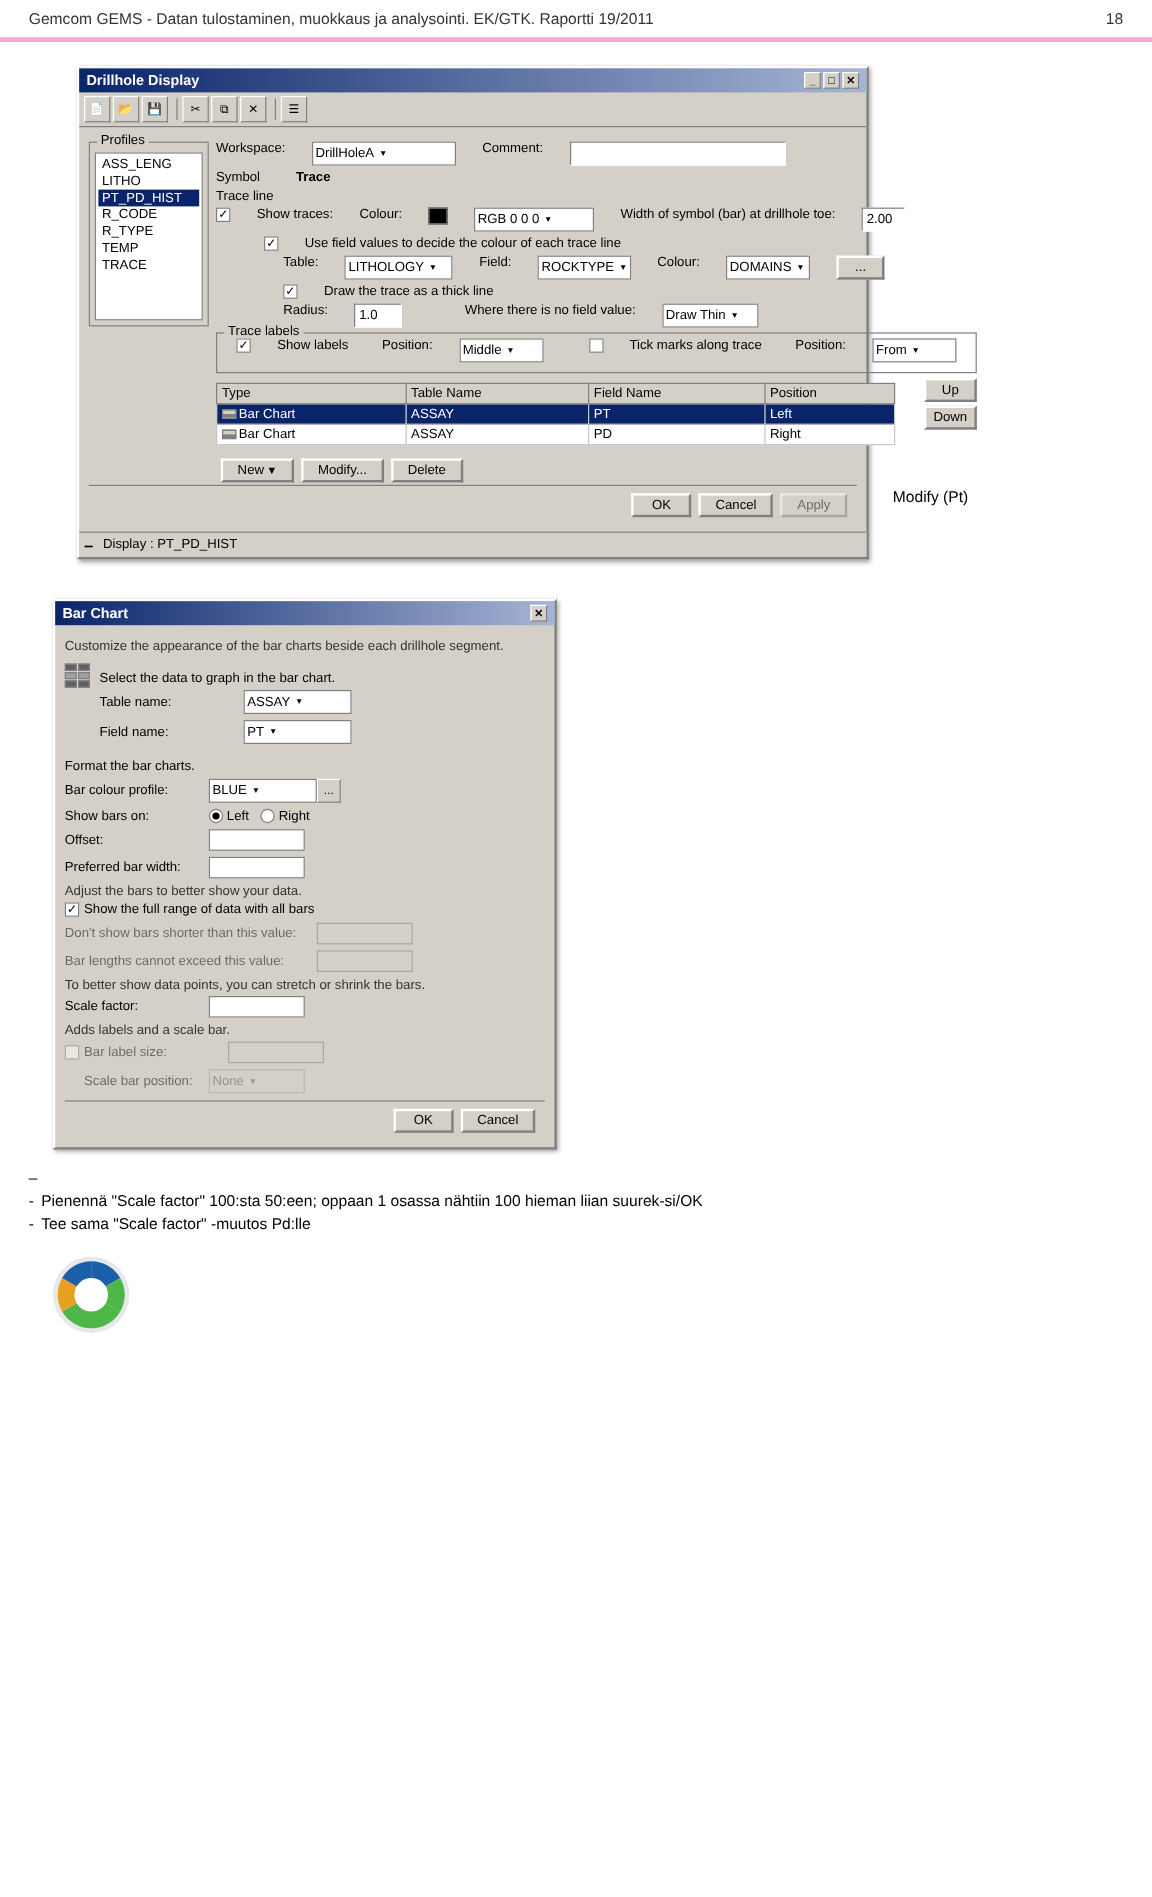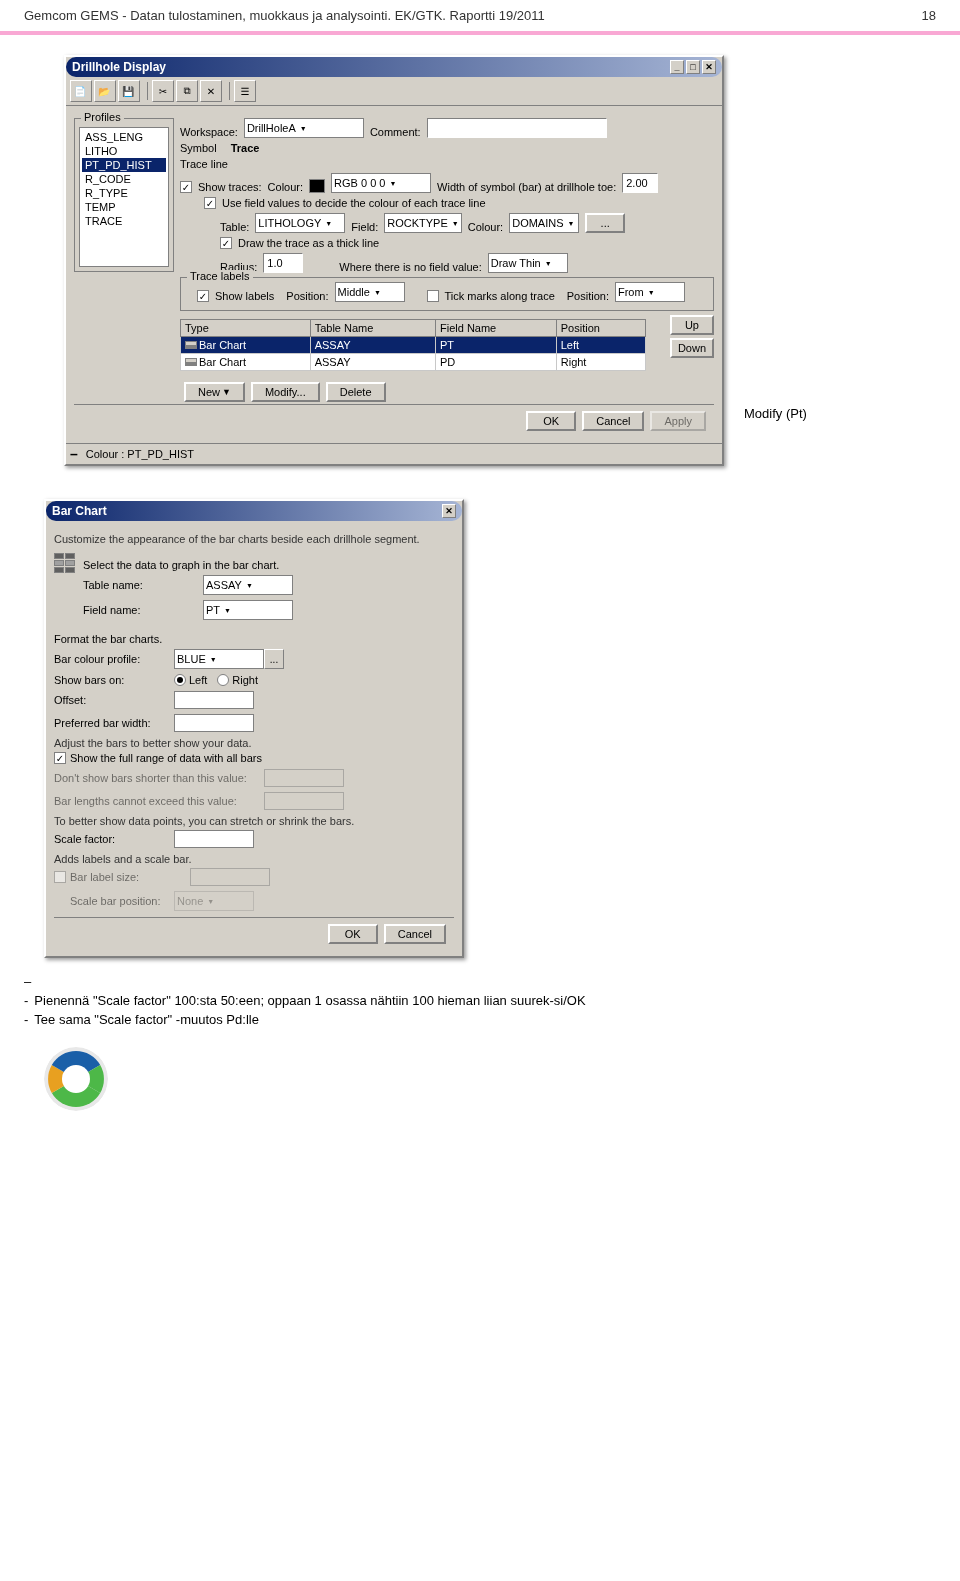--- a/index.html
+++ b/index.html
@@ -43,21 +43,20 @@
     .dialog-title-bar {
       background: linear-gradient(to right, #0a246a, #a6b5d5);
       color: white;
       font-size: 12px;
       font-weight: bold;
       padding: 3px 6px;
       display: flex;
       justify-content: space-between;
       align-items: center;
       height: 20px;
-      border-radius: 10px;
     }
 
     .title-bar-buttons {
       display: flex;
       gap: 2px;
     }
 
     .title-bar-btn {
       width: 14px;
       height: 14px;
@@ -150,22 +149,22 @@
       color: white;
     }
 
     
     .settings-panel {
       flex: 1;
     }
 
     .settings-row {
       display: flex;
-      align-items: flex-end;
-      gap: 6px;
+      align-items: flex-start;
+      gap: 22px;
       margin-bottom: 4px;
       font-size: 11px;
     }
 
     .settings-label {
       font-size: 11px;
       white-space: nowrap;
     }
 
     .win-input {
@@ -699,21 +698,21 @@
 
       <div class="bottom-buttons">
         <div class="win-button">OK</div>
         <div class="win-button">Cancel</div>
         <div class="win-button" style="opacity:0.5;">Apply</div>
       </div>
     </div>
 
     <div class="editing-bar">
       <span class="editing-minus">–</span>
-      <span>Colour : PT_PD_HIST</span>
+      <span>Display : PT_PD_HIST</span>
     </div>
   </div>
 
   <div style="position:relative; left: 720px; top: -70px; font-size: 13px;">Modify (Pt)</div>
 
   <div class="dialog-box bar-chart-dialog">
     <div class="dialog-title-bar">
       <span>Bar Chart</span>
       <div class="title-bar-buttons">
         <div class="title-bar-btn">✕</div>

